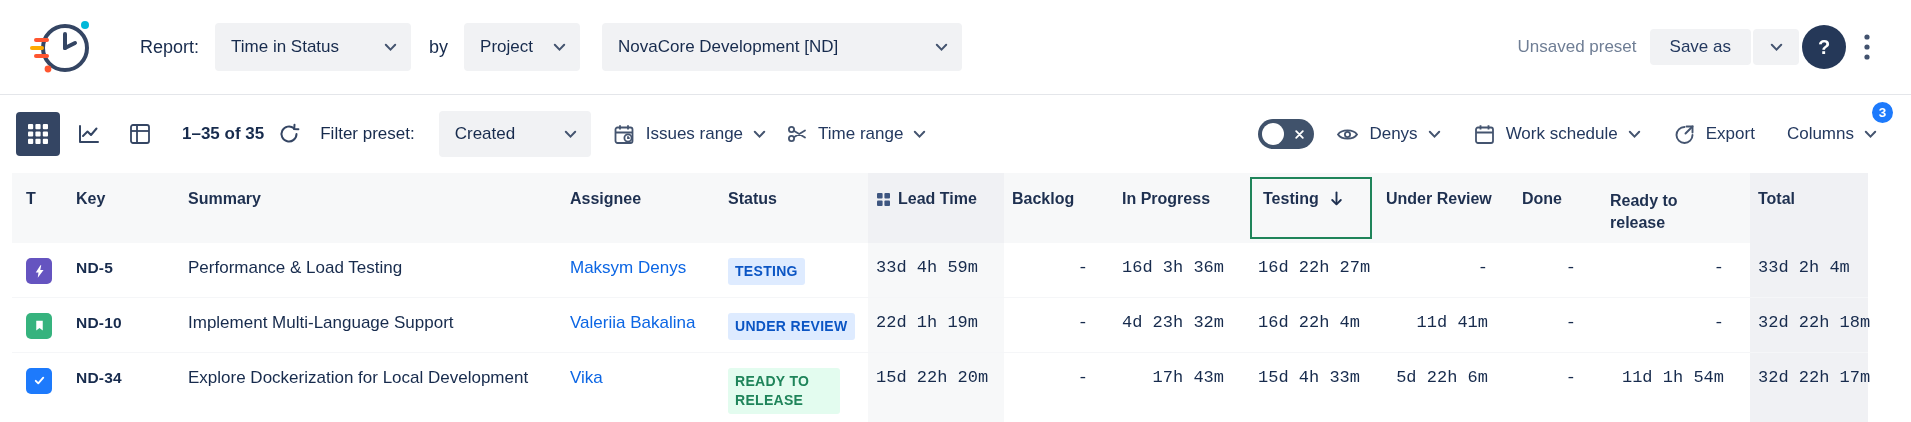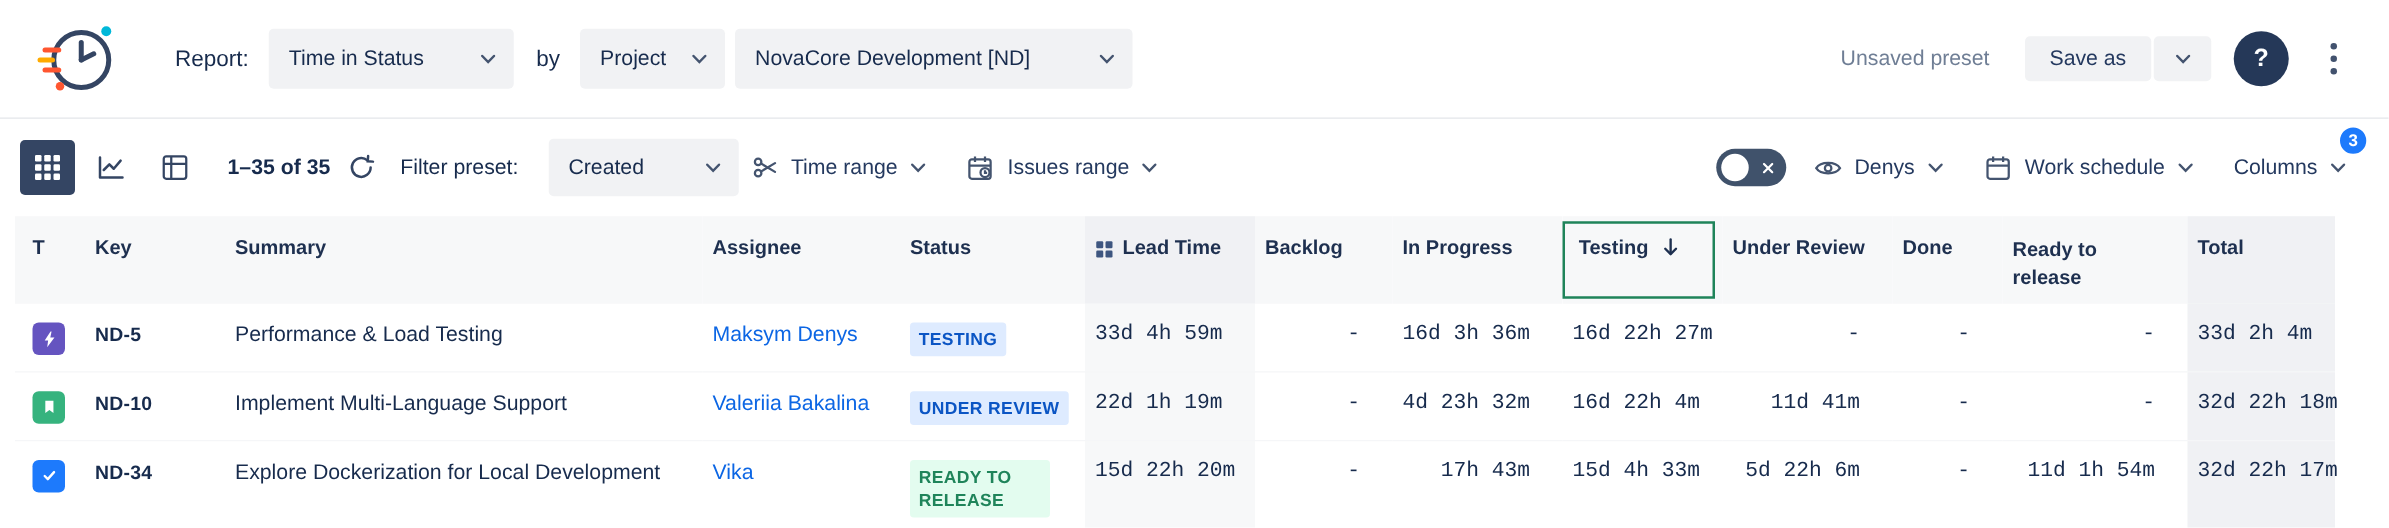--- a/index.html
+++ b/index.html
@@ -14,23 +14,23 @@
   .topbar { display:flex; align-items:center; height:94px; padding:0 26px 0 28px; }
   .logo { width:70px; height:70px; flex:0 0 auto; }
   .report-label { font-size:18px; margin:0 16px 0 42px; white-space:nowrap; }
   .sel {
     display:inline-flex; align-items:center; justify-content:space-between; gap:12px;
     background:#F1F2F4; border:none; border-radius:4px; height:48px;
     padding:0 14px 0 16px; font-size:17px; color:#172B4D; cursor:pointer; white-space:nowrap;
   }
   .sel-report { width:196px; }
   .sel-scope  { width:116px; margin-left:16px; }
-  .sel-project{ width:318px; margin-left:8px; }
+  .sel-project{ width:360px; margin-left:22px; }
   .by-label { font-size:18px; margin-left:18px; }
-  .top-right { margin-left:auto; display:flex; align-items:center; gap:18px; }
+  .top-right { margin-left:auto; display:flex; align-items:center; gap:3px; }
   .preset-status { color:#6F7E95; font-size:17px; margin-right:10px; white-space:nowrap; }
   .save-group { display:flex; gap:2px; }
   .btn {
     background:#F1F2F4; border:none; border-radius:4px; height:36px; font-size:17px;
     color:#24395F; padding:0 20px; cursor:pointer; font-weight:500; white-space:nowrap;
   }
   .caret-btn { width:46px; padding:0; display:inline-flex; align-items:center; justify-content:center; }
   .help-btn {
     width:44px; height:44px; border-radius:50%; background:#253858; color:#fff;
     font-size:20px; font-weight:700; border:none; display:flex; align-items:center;
@@ -205,45 +205,45 @@
 
   <span class="filter-label">Filter preset:</span>
 
   <button class="sel sel-filter">
     <span>Created</span>
     <svg width="13" height="9" viewBox="0 0 13 9">
         <path d="M1.8 1.8 L6.5 6.6 L11.2 1.8" fill="none" stroke="#44546F" stroke-width="2" stroke-linecap="round"></path>
       </svg>
   </button>
 
-  <button class="ghost">
-    <svg width="22" height="22" viewBox="0 0 22 22" fill="none" stroke="#44546F" stroke-width="1.8" stroke-linecap="round">
-      <circle cx="5.5" cy="6.5" r="2.6"></circle>
-        <circle cx="5.5" cy="15.5" r="2.6"></circle>
-      <path d="M7.8 7.8 L19 14.5 M7.8 14.2 L19 7.5"></path>
-    </svg>
-    <span>Time range</span>
-    <svg width="13" height="9" viewBox="0 0 13 9">
-        <path d="M1.8 1.8 L6.5 6.6 L11.2 1.8" fill="none" stroke="#44546F" stroke-width="2" stroke-linecap="round"></path>
-      </svg>
-  </button>
-
   <button class="ghost ghost-issues">
     <svg width="23" height="23" viewBox="0 0 23 23" fill="none" stroke="#44546F" stroke-width="1.8">
       <rect x="2.5" y="4.5" width="17" height="15.5" rx="2"></rect>
         <path d="M7 2.2 V6.5 M15 2.2 V6.5 M2.5 9.5 H19.5"></path>
       <circle cx="15" cy="15" r="3.6"></circle>
         <path d="M15 13.2 V15.2 H16.7"></path>
     </svg>
     <span>Issues range</span>
     <svg width="13" height="9" viewBox="0 0 13 9">
         <path d="M1.8 1.8 L6.5 6.6 L11.2 1.8" fill="none" stroke="#44546F" stroke-width="2" stroke-linecap="round"></path>
       </svg>
   </button>
 
+  <button class="ghost">
+    <svg width="22" height="22" viewBox="0 0 22 22" fill="none" stroke="#44546F" stroke-width="1.8" stroke-linecap="round">
+      <circle cx="5.5" cy="6.5" r="2.6"></circle>
+        <circle cx="5.5" cy="15.5" r="2.6"></circle>
+      <path d="M7.8 7.8 L19 14.5 M7.8 14.2 L19 7.5"></path>
+    </svg>
+    <span>Time range</span>
+    <svg width="13" height="9" viewBox="0 0 13 9">
+        <path d="M1.8 1.8 L6.5 6.6 L11.2 1.8" fill="none" stroke="#44546F" stroke-width="2" stroke-linecap="round"></path>
+      </svg>
+  </button>
+
   <div class="tb-right">
     <button class="toggle">
       <span class="knob"></span>
       <svg class="xmark" width="9" height="9" viewBox="0 0 9 9" stroke="#fff" stroke-width="1.8" stroke-linecap="round">
           <path d="M1.2 1.2 L7.8 7.8 M7.8 1.2 L1.2 7.8"></path>
         </svg>
     </button>
 
     <button class="ghost">
       <svg width="23" height="23" viewBox="0 0 23 23" fill="none" stroke="#44546F" stroke-width="1.8">
@@ -260,20 +260,28 @@
       <svg width="23" height="23" viewBox="0 0 23 23" fill="none" stroke="#44546F" stroke-width="1.8">
         <rect x="3" y="4.5" width="17" height="15.5" rx="2"></rect>
           <path d="M7.5 2.2 V6.5 M15.5 2.2 V6.5 M3 9.5 H20"></path>
       </svg>
       <span>Work schedule</span>
       <svg width="13" height="9" viewBox="0 0 13 9">
           <path d="M1.8 1.8 L6.5 6.6 L11.2 1.8" fill="none" stroke="#44546F" stroke-width="2" stroke-linecap="round"></path>
         </svg>
     </button>
 
+    <button class="ghost">
+      <svg width="23" height="23" viewBox="0 0 23 23" fill="none" stroke="#44546F" stroke-width="1.9" stroke-linecap="round">
+        <path d="M19.5 12 a8 8 0 1 1-8-8"></path>
+        <path d="M13.5 3.5 H19.5 V9.5"></path>
+          <path d="M19.5 3.5 L12.5 10.5"></path>
+      </svg>
+      <span>Export</span>
+    </button>
 
     <span class="columns-wrap">
       <button class="ghost">
         <span>Columns</span>
         <svg width="13" height="9" viewBox="0 0 13 9">
             <path d="M1.8 1.8 L6.5 6.6 L11.2 1.8" fill="none" stroke="#44546F" stroke-width="2" stroke-linecap="round"></path>
           </svg>
       </button>
       <span class="badge-count">3</span>
     </span>

